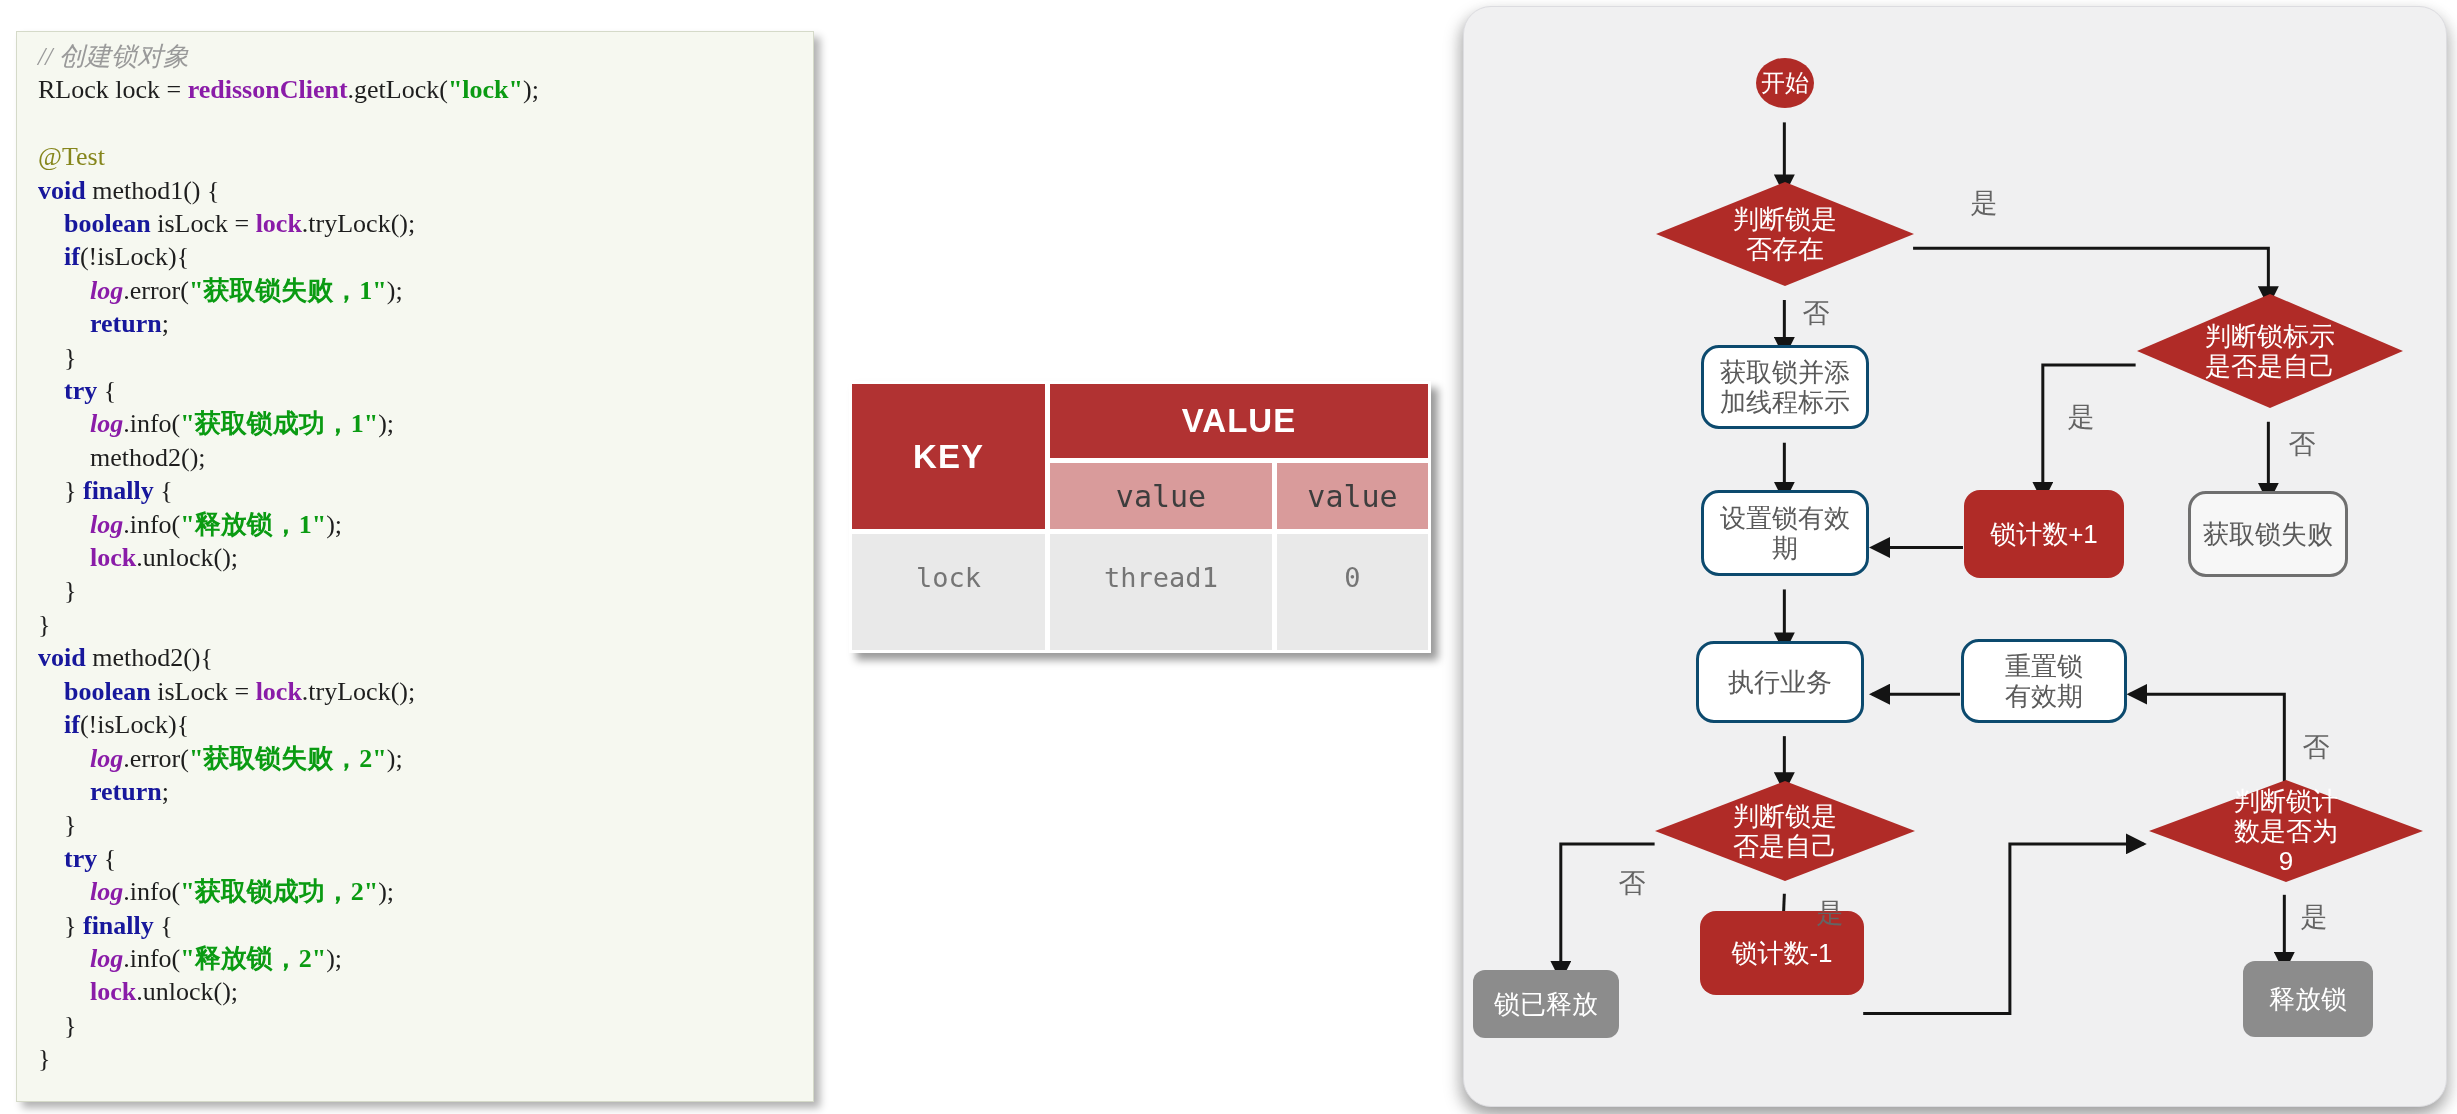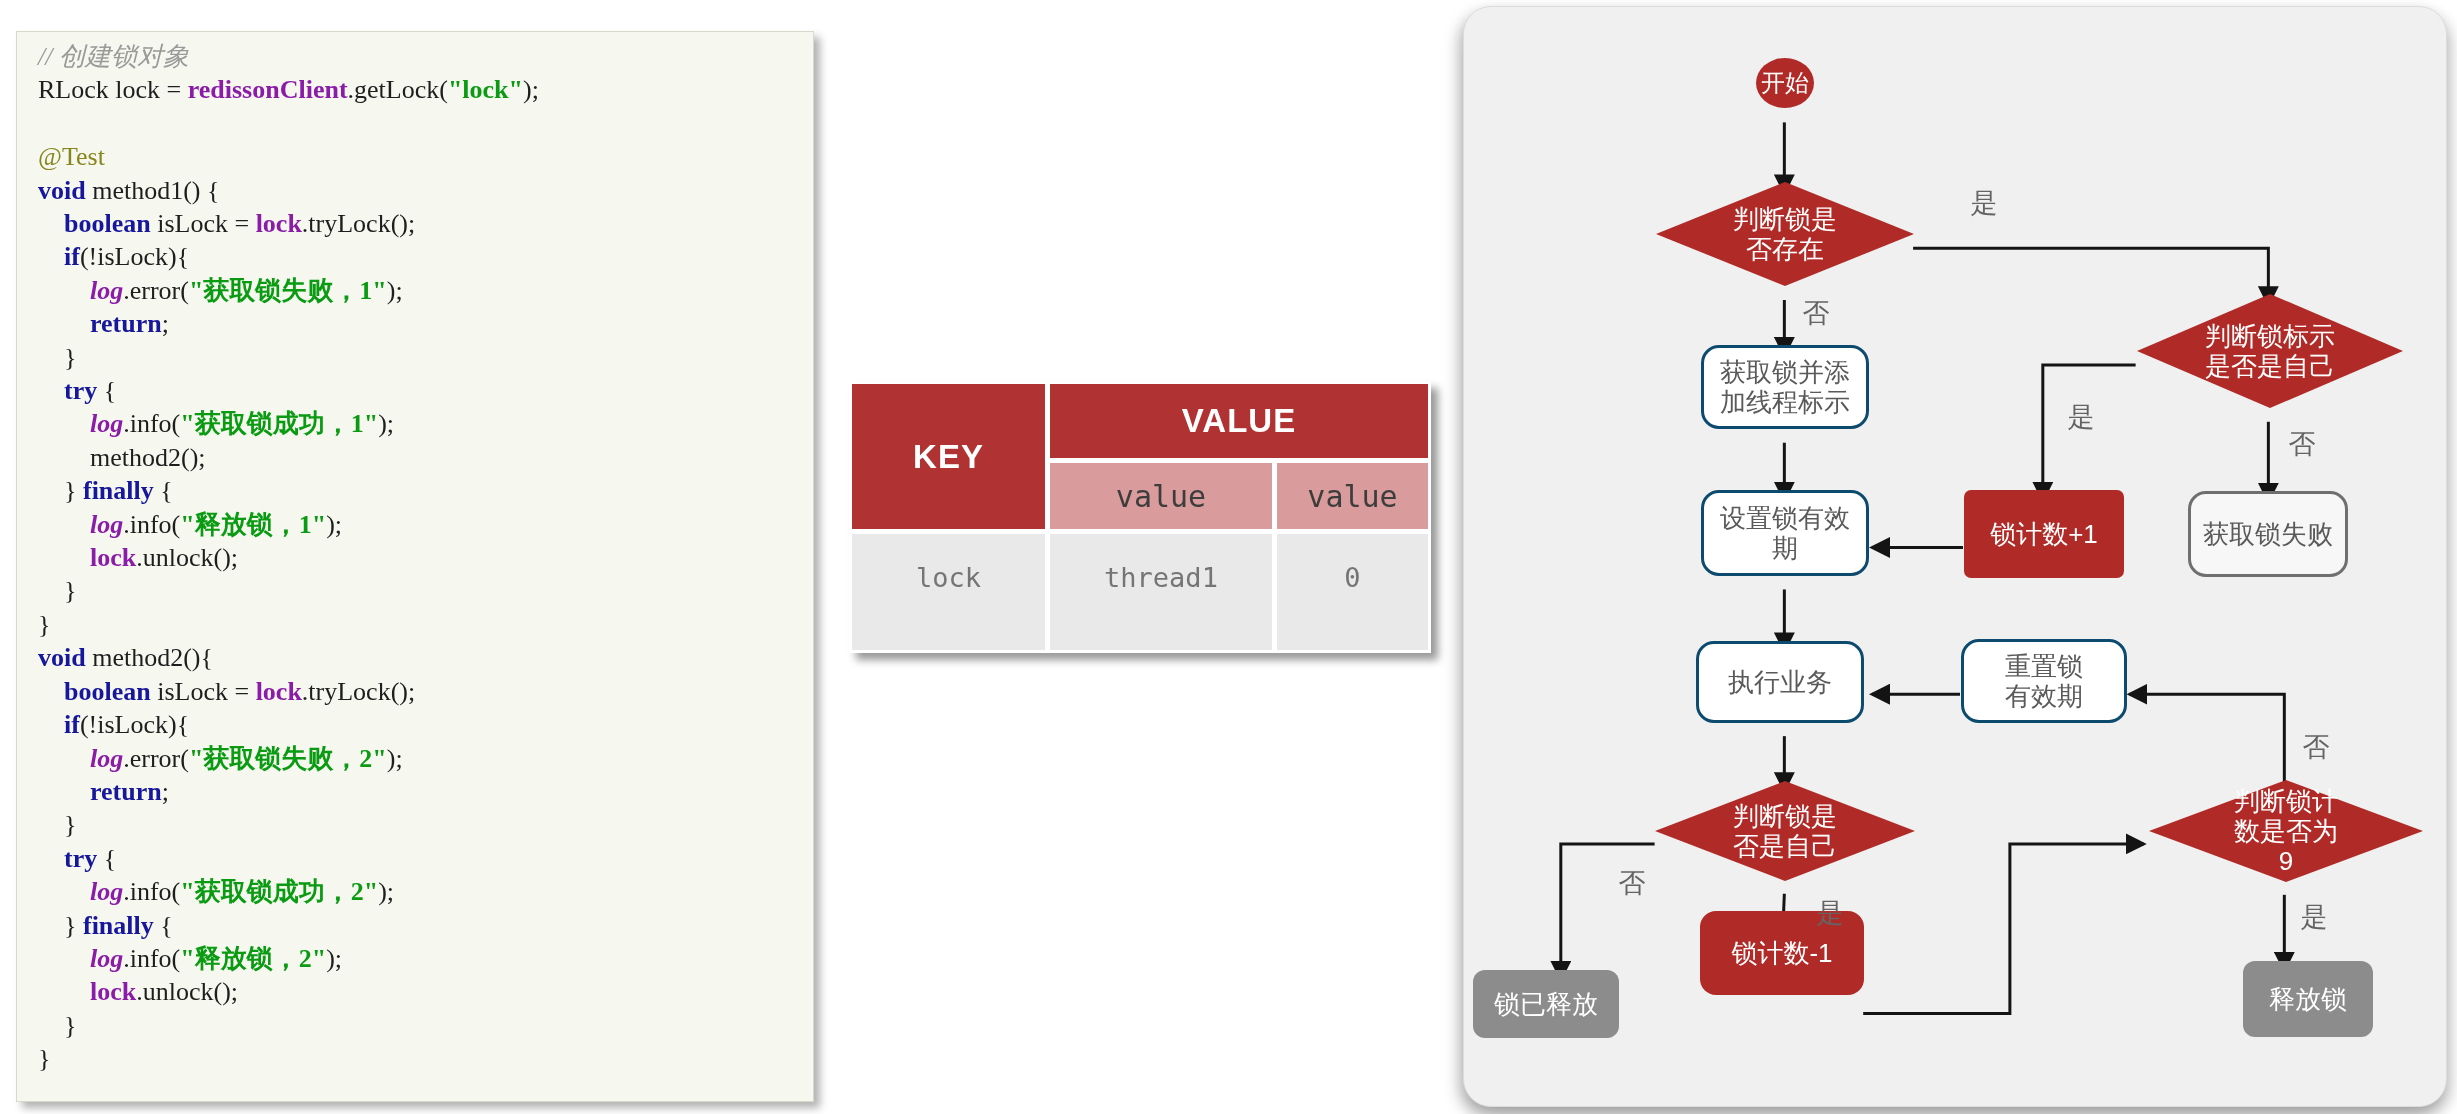--- a/index.html
+++ b/index.html
@@ -99,21 +99,21 @@
 否存在</div>
         <div class="node box-red-outline" style="left: 321px; top: 380px; width: 168px; height: 84px;">获取锁并添
 加线程标示</div>
         <div class="node box-red-outline" style="left: 321px; top: 526px; width: 168px; height: 86px;">设置锁有效
 期</div>
         <div class="node box-red-outline" style="left: 316px; top: 675px; width: 168px; height: 82px;">执行业务</div>
         <div class="node diamond" style="left: 321px; top: 824px; width: 260px; height: 100px;">判断锁是
 否是自己</div>
         <div class="node box-gray" style="left: 82px; top: 997px; width: 146px; height: 68px;">锁已释放</div>
         <div class="node box-red" style="left: 318px; top: 946px; width: 164px; height: 84px;">锁计数-1</div>
-        <div class="node box-red" style="left: 580px; top: 527px; width: 160px; height: 88px; border-radius: 7px;">锁计数+1</div>
+        <div class="node box-red" style="left: 580px; top: 527px; width: 160px; height: 88px;">锁计数+1</div>
         <div class="node diamond" style="left: 806px; top: 344px; width: 266px; height: 114px;">判断锁标示
 是否是自己</div>
         <div class="node box-red-outline" style="left: 580px; top: 674px; width: 166px; height: 84px;">重置锁
 有效期</div>
         <div class="node box-gray-outline" style="left: 804px; top: 527px; width: 160px; height: 86px;">获取锁失败</div>
         <div class="node diamond" style="left: 822px; top: 824px; width: 274px; height: 102px;">判断锁计
 数是否为
 9</div>
         <div class="node box-gray" style="left: 844px; top: 992px; width: 130px; height: 76px;">释放锁</div>
         <div class="edge-label" style="left: 520px; top: 196px;">是</div>

